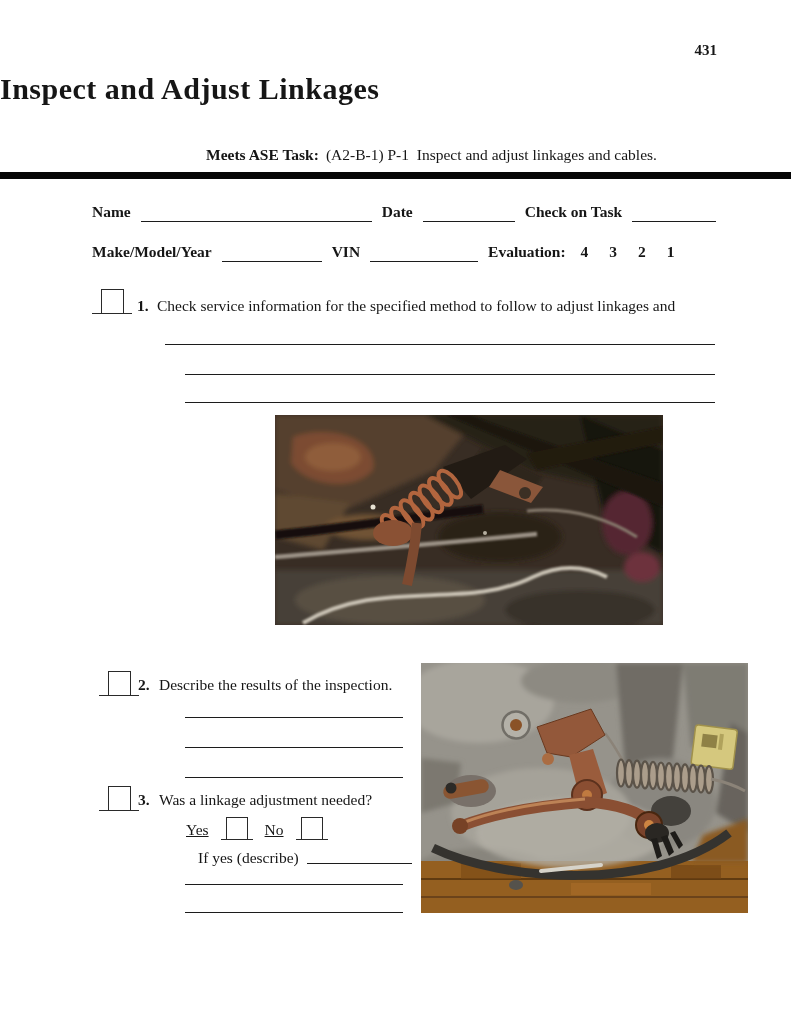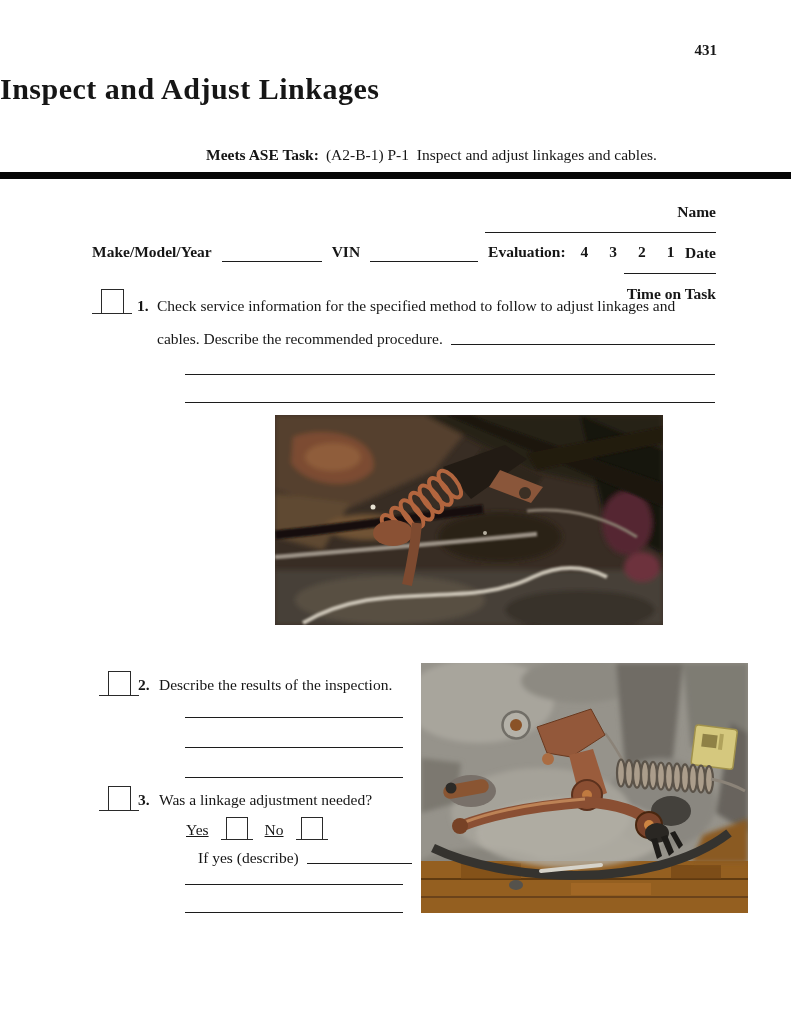--- a/index.html
+++ b/index.html
@@ -48,26 +48,26 @@
 <div class="abs page-number">431</div>
 
 <div class="abs doc-title">Inspect and Adjust Linkages</div>
 
 <div class="abs ase-row">
   <span class="lbl">Meets ASE Task:</span><span class="pre">(A2-B-1) P-1  Inspect and adjust linkages and cables.</span>
 </div>
 
 <div class="abs rule"></div>
 
-<div class="abs frow fs" style="top:202px;left:92px;width:624px;flex-direction:column;">
+<div class="abs frow fs" style="top:202px;left:92px;width:624px;">
   <span class="b nowrap">Name</span>
   <span class="ul" style="width:231px"></span>
   <span class="b nowrap">Date</span>
   <span class="ul" style="width:92px"></span>
-  <span class="b nowrap">Time on Task</span>
+  <span class="b nowrap">Check on Task</span>
   <span class="ul" style="flex:1"></span>
 </div>
 
 <div class="abs frow fs" style="top:242px;left:92px;width:624px;">
   <span class="b nowrap">Make/Model/Year</span>
   <span class="ul" style="width:100px"></span>
   <span class="b nowrap">VIN</span>
   <span class="ul" style="width:108px"></span>
   <span class="b nowrap">Evaluation:</span>
   <span class="scores">
@@ -77,21 +77,20 @@
     <span>1</span>
   </span>
 </div>
 
 <span class="abs score-check" style="left:92px;top:286px;">
   <span class="box"></span>
 </span>
 <span class="abs fs b" style="left:137px;top:296px;">1.</span>
 <span class="abs fs nowrap" style="left:157px;top:296px;">Check service information for the specified method to follow to adjust linkages and</span>
 <div class="abs fs flexline" style="left:157px;top:329px;width:558px;">
-  <span class="nowrap pre">cables.  Describe the recommended procedure.</span>
   <span class="fill-ul"></span>
 </div>
 <div class="abs write-line" style="left:185px;top:374px;width:530px;"></div>
 <div class="abs write-line" style="left:185px;top:402px;width:530px;"></div>
 
 <svg class="abs photo" style="left:275px;top:415px;" width="388" height="210" viewBox="0 0 388 210" role="img" aria-label="Underbody photo of rusty shift linkage with coil spring, rods and cables">
   <defs>
     <filter id="b1" x="-20%" y="-20%" width="140%" height="140%">
         <feGaussianBlur stdDeviation="2.6"></feGaussianBlur>
       </filter>

